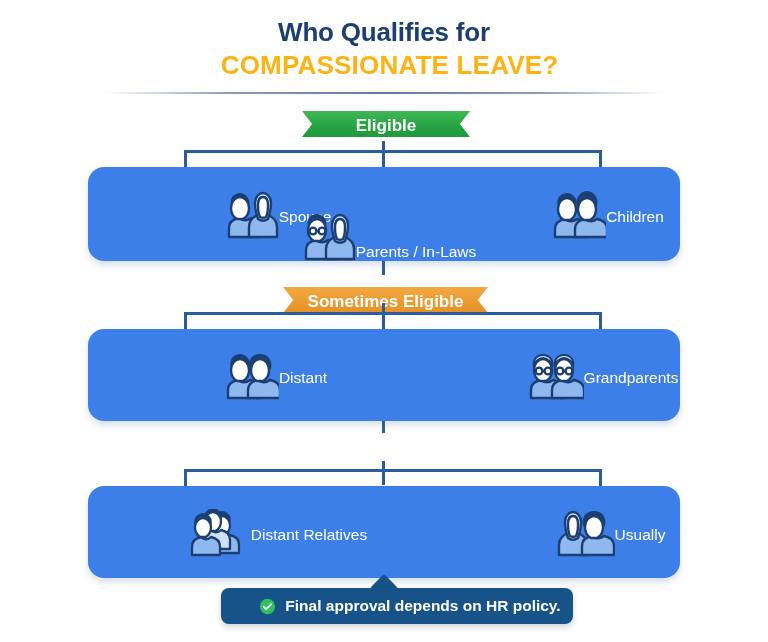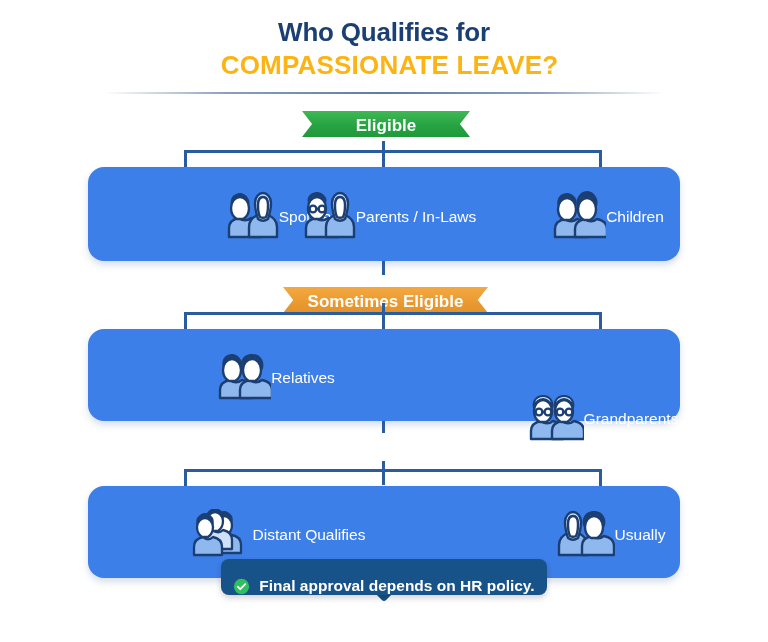--- a/index.html
+++ b/index.html
@@ -64,24 +64,25 @@
     margin-top:6px;color:#ffffff;font-size:15.5px;white-space:nowrap;
   }
 
   
   .ln{position:absolute;background:#2b5c9e;}
   .v{width:3px;}
   .h{height:3px;}
 
   
   .footer{
-    position:absolute;left:221px;top:559px;width:326px;height:36px;
+    position:absolute;left:221px;top:588px;width:326px;height:36px;
     background:#175288;border-radius:8px;
-    display:flex;align-items:flex-end;justify-content:center;
+    display:flex;align-items:center;justify-content:center;
     box-shadow:0 3px 6px rgba(0,0,0,.18);
+    padding-left:26px;
   }
   .footer .txt{color:#ffffff;font-size:15.5px;font-weight:bold;margin-left:9px;white-space:nowrap;}
   .footer-notch{
     position:absolute;left:374px;top:578px;width:20px;height:20px;
     background:#175288;transform:rotate(45deg);border-radius:3px;
   }
   .chk{width:17px;height:17px;flex:0 0 17px;}
 </style>
 </head>
 <body>
@@ -115,21 +116,21 @@
           <g fill="none" stroke="#1b3f72" stroke-width="2.4" stroke-linejoin="round">
             <path d="M34 46v-10c0-6 4-10 9-12 3 2 7 2 10 0 5 2 9 6 9 12v10z" fill="#8fb8ef"></path>
             <path d="M40 12c0-6 4-10 8-10s8 4 8 10c0 7-2 13-3 16-3 2-7 2-10 0-1-3-3-9-3-16z" fill="#cfe0f8"></path>
             <path d="M43 14c0-5 2-8 5-8s5 3 5 8c0 5-1 10-2 12-2 1-4 1-6 0-1-2-2-7-2-12z" fill="#ffffff"></path>
           </g>
         </svg>
       </div>
       <div class="lbl">Spouse</div>
     </div>
 
-    <div class="cell" style="left:221px;width:150px;">
+    <div class="cell" style="left:221px;width:150px;align-items:flex-end;">
       <div class="icon">
         <svg width="64" height="48" viewBox="0 0 64 48">
           <g fill="none" stroke="#1b3f72" stroke-width="2.4" stroke-linejoin="round">
             <path d="M14 46v-9c0-6 5-9 10-10 4 3 8 3 12 0 5 1 10 4 10 10v9z" fill="#8fb8ef"></path>
             <path d="M22 28c-4-2-6-6-6-11 0-6 4-11 9-11s9 5 9 11c0 5-2 9-6 11z" fill="#ffffff"></path>
             <path d="M16 13c1-5 5-8 9-8s8 3 9 8c0-2 1-4 0-6-2-4-6-6-9-6s-8 2-9 6c-1 2 0 4 0 6z" fill="#1b3f72" stroke="none"></path>
             <circle cx="21" cy="18" r="3.4" fill="#ffffff"></circle>
             <circle cx="30" cy="18" r="3.4" fill="#ffffff"></circle>
             <path d="M24.4 18h2.2"></path>
           </g>
@@ -182,24 +183,24 @@
             <path d="M22 29c-4-2-6-6-6-11 0-6 4-11 9-11s9 5 9 11c0 5-2 9-6 11z" fill="#ffffff"></path>
             <path d="M16 16c1-6 5-9 9-9s8 3 9 9c1-3 1-6 0-8-2-4-6-6-9-6s-8 2-9 6c-1 2-1 5 0 8z" fill="#1b3f72" stroke="none"></path>
           </g>
           <g fill="none" stroke="#1b3f72" stroke-width="2.4" stroke-linejoin="round">
             <path d="M33 46v-8c0-6 5-9 10-10 4 3 8 3 12 0 5 1 10 4 10 10v8z" fill="#8fb8ef"></path>
             <path d="M42 29c-4-2-6-6-6-11 0-6 4-11 9-11s9 5 9 11c0 5-2 9-6 11z" fill="#ffffff"></path>
             <path d="M36 19c0-9 4-13 9-13s9 4 9 13c2-1 3-5 2-9-2-6-6-8-11-8s-9 2-11 8c-1 4 0 8 2 9z" fill="#1b3f72" stroke="none"></path>
           </g>
         </svg>
       </div>
-      <div class="lbl">Relatives</div>
-    </div>
-
-    <div class="cell" style="left:430px;width:160px;margin-top:41px;">
+      <div class="lbl">Distant</div>
+    </div>
+
+    <div class="cell" style="left:430px;width:160px;">
       <div class="icon">
         <svg width="66" height="48" viewBox="0 0 66 48">
           <g fill="none" stroke="#1b3f72" stroke-width="2.4" stroke-linejoin="round">
             <path d="M13 46v-8c0-6 5-9 10-10 4 3 8 3 12 0 5 1 10 4 10 10v8z" fill="#8fb8ef"></path>
             <path d="M22 29c-4-2-6-6-6-11 0-6 4-11 9-11s9 5 9 11c0 5-2 9-6 11z" fill="#ffffff"></path>
             <path d="M16 15c1-6 5-9 9-9s8 3 9 9c1-3 0-6-1-8-2-3-5-4-8-4s-6 1-8 4c-1 2-2 5-1 8z" fill="#dce9fa" stroke-width="2"></path>
             <circle cx="21" cy="19" r="3.4" fill="#ffffff"></circle>
             <circle cx="30" cy="19" r="3.4" fill="#ffffff"></circle>
             <path d="M24.4 19h2.2"></path>
           </g>
@@ -239,21 +240,21 @@
             <path d="M29 22c-3-2-5-5-5-10 0-5 4-9 8-9s8 4 8 9c0 5-2 8-5 10z" fill="#ffffff"></path>
             <path d="M24 12c1-5 4-8 8-8s7 3 8 8c1-3 1-6 0-8-2-3-5-5-8-5s-6 2-8 5c-1 2-1 5 0 8z" fill="#1b3f72" stroke="none"></path>
           </g>
           <g fill="none" stroke="#1b3f72" stroke-width="2.3" stroke-linejoin="round">
             <path d="M11 46v-8c0-6 4-9 9-10 3 3 7 3 10 0 5 1 9 4 9 10v8z" fill="#8fb8ef"></path>
             <path d="M19 28c-3-2-5-5-5-10 0-5 4-9 8-9s8 4 8 9c0 5-2 8-5 10z" fill="#ffffff"></path>
             <path d="M14 18c1-6 4-9 8-9s7 3 8 9c1-4 1-7 0-9-2-3-5-5-8-5s-6 2-8 5c-1 2-1 5 0 9z" fill="#1b3f72" stroke="none"></path>
           </g>
         </svg>
       </div>
-      <div class="lbl">Distant Qualifies</div>
+      <div class="lbl">Distant Relatives</div>
     </div>
 
     <div class="cell" style="left:445px;width:150px;">
       <div class="icon">
         <svg width="64" height="48" viewBox="0 0 64 48">
           <g fill="none" stroke="#1b3f72" stroke-width="2.4" stroke-linejoin="round">
             <path d="M8 46v-10c0-6 4-10 9-12 3 2 7 2 10 0 5 2 9 6 9 12v10z" fill="#8fb8ef"></path>
             <path d="M14 13c0-6 4-10 8-10s8 4 8 10c0 7-2 13-3 16-3 2-7 2-10 0-1-3-3-9-3-16z" fill="#cfe0f8"></path>
             <path d="M17 15c0-5 2-8 5-8s5 3 5 8c0 5-1 10-2 12-2 1-4 1-6 0-1-2-2-7-2-12z" fill="#ffffff"></path>
           </g>

